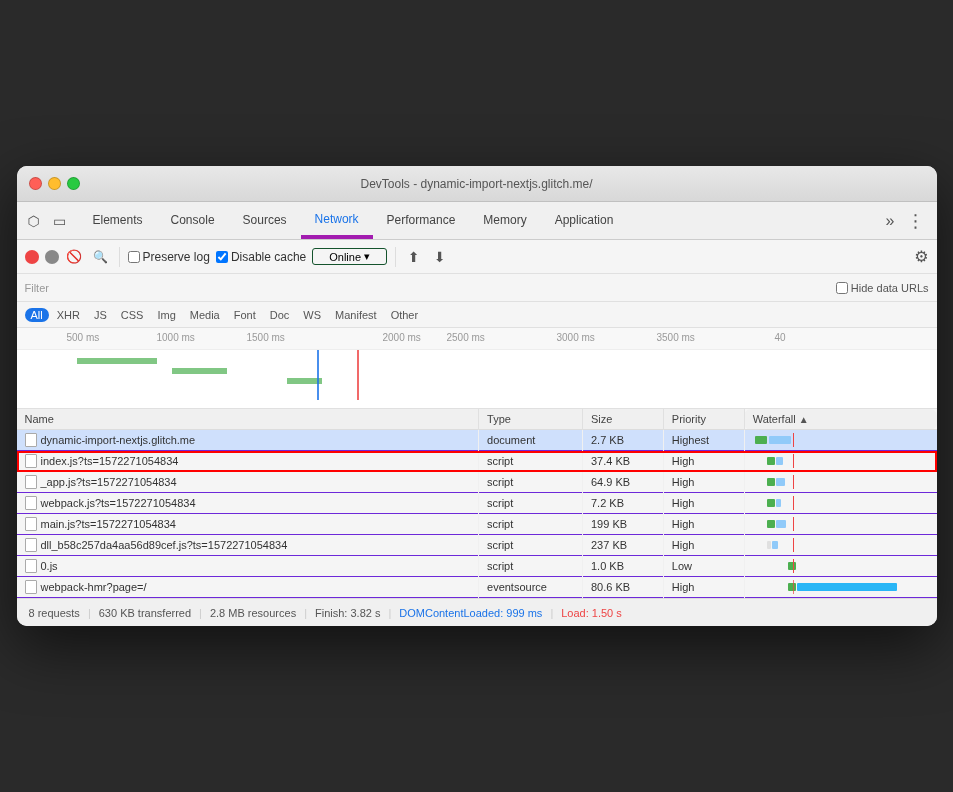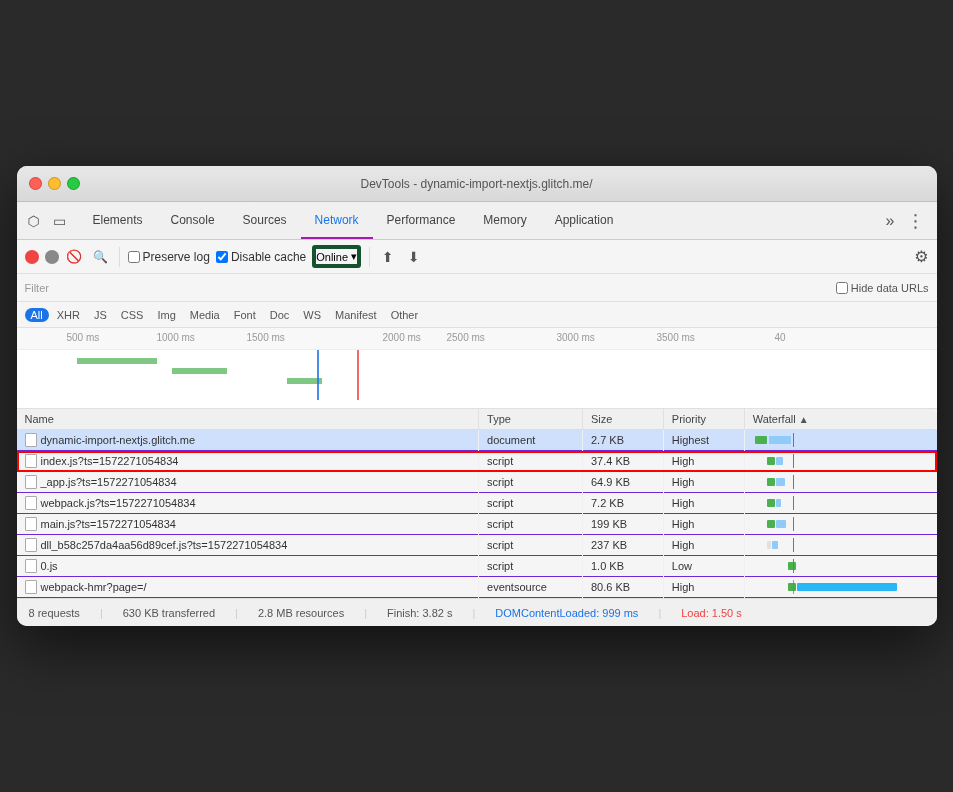--- a/index.html
+++ b/index.html
@@ -86,21 +86,21 @@
       display: flex;
       align-items: center;
       cursor: pointer;
       color: #444;
       font-size: 12px;
       border-bottom: 2px solid transparent;
       white-space: nowrap;
     }
     .tab.active {
       color: #1a73e8;
-      border-bottom: 2px solid #a21caf;
+      border-bottom: 4px solid #a21caf;
     }
     .tab-more {
       padding: 0 6px;
       font-size: 16px;
       color: #555;
       cursor: pointer;
     }
     .tab-menu-btn {
       margin-left: auto;
       font-size: 18px;
@@ -153,23 +153,23 @@
       display: flex;
       align-items: center;
       gap: 3px;
     }
     .toolbar-checkbox {
       width: 12px;
       height: 12px;
     }
     .online-select {
       background: #f5f5f5;
-      border: 4px solid #14532d;
+      border: 1px solid #14532d;
       border-radius: 3px;
-      padding: 1px 0;
+      padding: 1px 16px;
       font-size: 11px;
       cursor: pointer;
       display: flex;
       align-items: center;
       gap: 3px;
     }
     .gear-btn {
       margin-left: auto;
       font-size: 16px;
       color: #555;
@@ -289,21 +289,21 @@
       border-radius: 1px;
       flex-shrink: 0;
     }
     
     .status-bar {
       background: #f0f0f0;
       border-top: 1px solid #ddd;
       padding: 4px 12px;
       display: flex;
       align-items: center;
-      gap: 20px;
+      gap: 8px;
       font-size: 11px;
       color: #555;
       height: 28px;
     }
     .status-sep {
       color: #ccc;
     }
     .dom-loaded {
       color: #1a73e8;
     }

